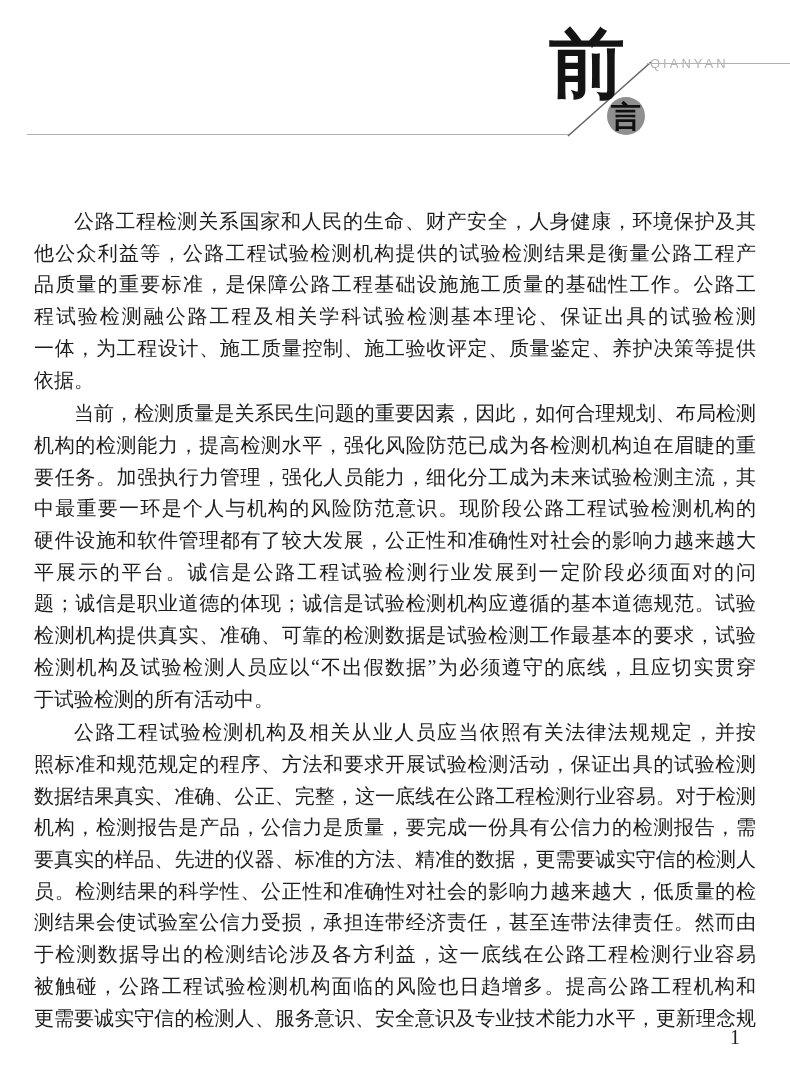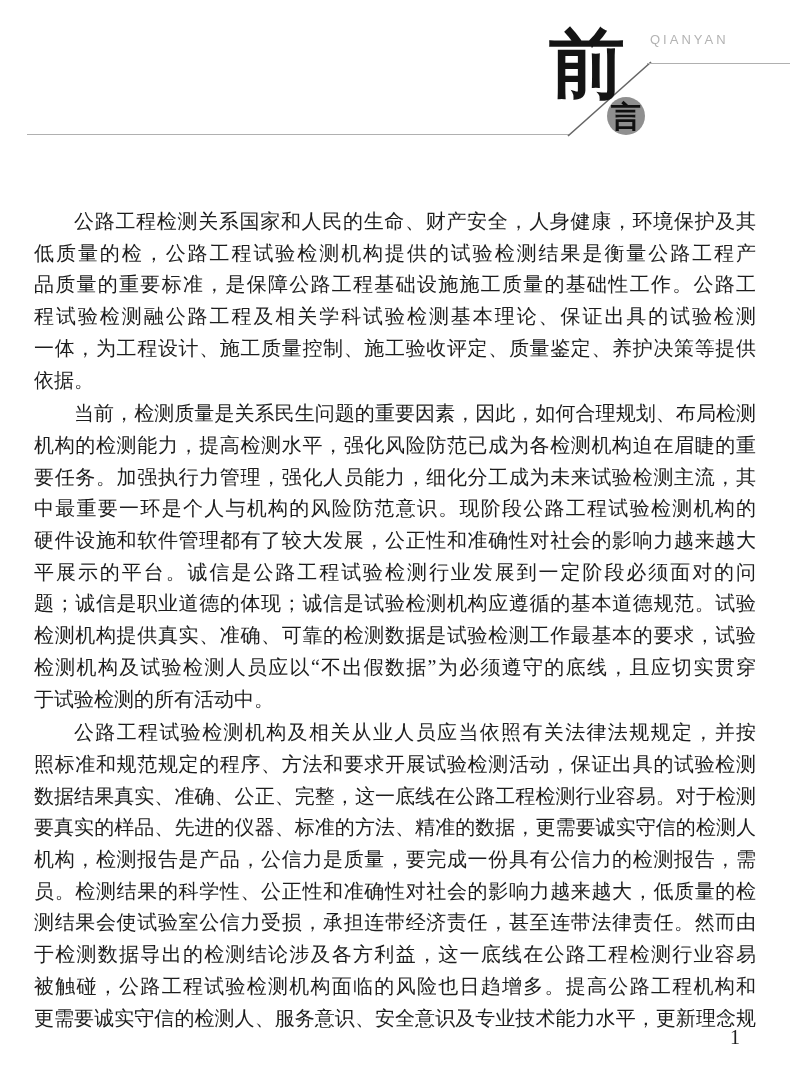--- a/index.html
+++ b/index.html
@@ -52,21 +52,21 @@
     font-size: 30px;
     font-weight: 700;
     color: #101010;
     font-family: "Liberation Sans", "DejaVu Sans", sans-serif;
     line-height: 30px;
     transform: translateY(1px);
   }
   .latin-label {
     position: absolute;
     left: 650px;
-    top: 32px;
+    top: 56px;
     font-size: 13px;
     letter-spacing: 3px;
     color: #b3b3b3;
     font-family: "Liberation Sans", "DejaVu Sans", sans-serif;
   }
 
   
   .body-text {
     position: absolute;
     left: 32px;
@@ -112,21 +112,21 @@
       <span>言</span>
     </div>
 
     <div class="latin-label">QIANYAN</div>
   </div>
 
   <div class="body-text">
 
   <div class="paragraph">
         <div class="line first">公路工程检测关系国家和人民的生命、财产安全，人身健康，环境保护及其</div>
-        <div class="line">低质量的检，公路工程试验检测机构提供的试验检测结果是衡量公路工程产</div>
+        <div class="line">他公众利益等，公路工程试验检测机构提供的试验检测结果是衡量公路工程产</div>
         <div class="line">品质量的重要标准，是保障公路工程基础设施施工质量的基础性工作。公路工</div>
         <div class="line">程试验检测融公路工程及相关学科试验检测基本理论、保证出具的试验检测</div>
         <div class="line">一体，为工程设计、施工质量控制、施工验收评定、质量鉴定、养护决策等提供</div>
         <div class="line end">依据。</div>
       </div>
       <div class="paragraph">
         <div class="line first">当前，检测质量是关系民生问题的重要因素，因此，如何合理规划、布局检测</div>
         <div class="line">机构的检测能力，提高检测水平，强化风险防范已成为各检测机构迫在眉睫的重</div>
         <div class="line">要任务。加强执行力管理，强化人员能力，细化分工成为未来试验检测主流，其</div>
         <div class="line">中最重要一环是个人与机构的风险防范意识。现阶段公路工程试验检测机构的</div>
@@ -134,22 +134,22 @@
         <div class="line">平展示的平台。诚信是公路工程试验检测行业发展到一定阶段必须面对的问</div>
         <div class="line">题；诚信是职业道德的体现；诚信是试验检测机构应遵循的基本道德规范。试验</div>
         <div class="line">检测机构提供真实、准确、可靠的检测数据是试验检测工作最基本的要求，试验</div>
         <div class="line">检测机构及试验检测人员应以“不出假数据”为必须遵守的底线，且应切实贯穿</div>
         <div class="line end">于试验检测的所有活动中。</div>
       </div>
       <div class="paragraph">
         <div class="line first">公路工程试验检测机构及相关从业人员应当依照有关法律法规规定，并按</div>
         <div class="line">照标准和规范规定的程序、方法和要求开展试验检测活动，保证出具的试验检测</div>
         <div class="line">数据结果真实、准确、公正、完整，这一底线在公路工程检测行业容易。对于检测</div>
+        <div class="line">机构，检测报告是产品，公信力是质量，要完成一份具有公信力的检测报告，需</div>
         <div class="line">要真实的样品、先进的仪器、标准的方法、精准的数据，更需要诚实守信的检测人</div>
-        <div class="line">机构，检测报告是产品，公信力是质量，要完成一份具有公信力的检测报告，需</div>
         <div class="line">员。检测结果的科学性、公正性和准确性对社会的影响力越来越大，低质量的检</div>
         <div class="line">测结果会使试验室公信力受损，承担连带经济责任，甚至连带法律责任。然而由</div>
         <div class="line">于检测数据导出的检测结论涉及各方利益，这一底线在公路工程检测行业容易</div>
         <div class="line">被触碰，公路工程试验检测机构面临的风险也日趋增多。提高公路工程机构和</div>
         <div class="line">更需要诚实守信的检测人、服务意识、安全意识及专业技术能力水平，更新理念规</div>
       </div>
     </div>
 
   <div class="page-number">1</div>
 

